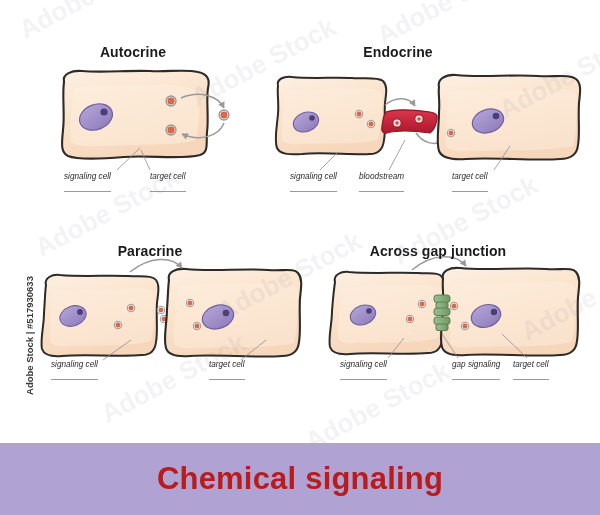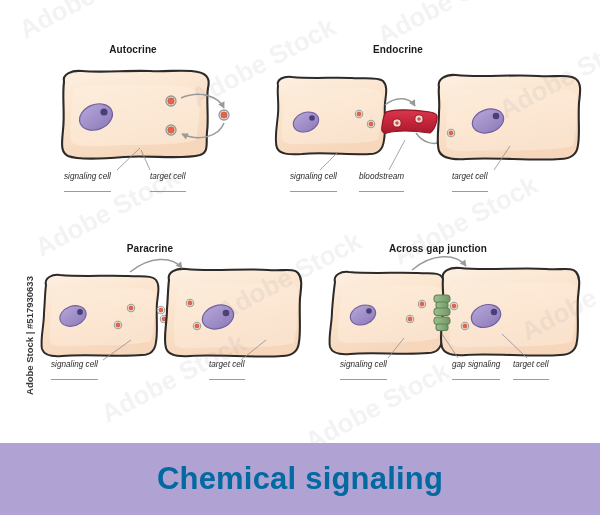--- a/index.html
+++ b/index.html
@@ -9,21 +9,21 @@
     font-family:"Liberation Sans", sans-serif;
     position:relative;overflow:hidden;
   }
   #stage{position:absolute;left:0;top:0;width:600px;height:515px;}
   svg.diagram{position:absolute;left:0;top:0;width:600px;height:515px;}
 
   .panel-title{
     position:absolute;
     font-family:"Liberation Sans", sans-serif;
     font-weight:bold;
-    font-size:10px;
+    font-size:14px;
     color:#1b1b1b;
     letter-spacing:0.1px;
     white-space:nowrap;
     text-align:center;
   }
 
   .cell-label{
     position:absolute;
     font-family:Liberation Sans, sans-serif;
     font-style:italic;
@@ -41,21 +41,21 @@
     left:0;top:443px;width:600px;height:72px;
     background:#b0a2d2;
   }
   #banner-title{
     position:absolute;
     left:0;top:443px;width:600px;height:72px;
     display:flex;align-items:center;justify-content:center;
     font-family:"Liberation Sans", sans-serif;
     font-weight:bold;
     font-size:31px;
-    color:#0369a1;
+    color:#b91c1c;
     letter-spacing:0.2px;
   }
 
   
   .wm-tile{
     position:absolute;
     font-family:"Liberation Sans", sans-serif;
     font-weight:bold;
     font-size:26px;
     color:rgba(120,120,140,0.085);

